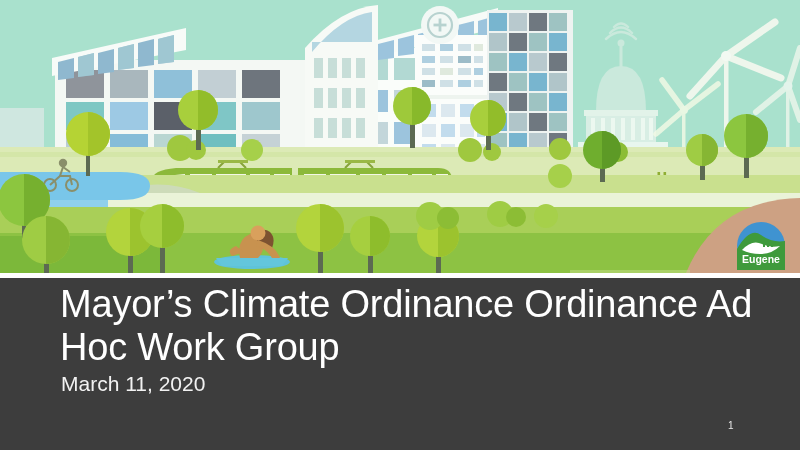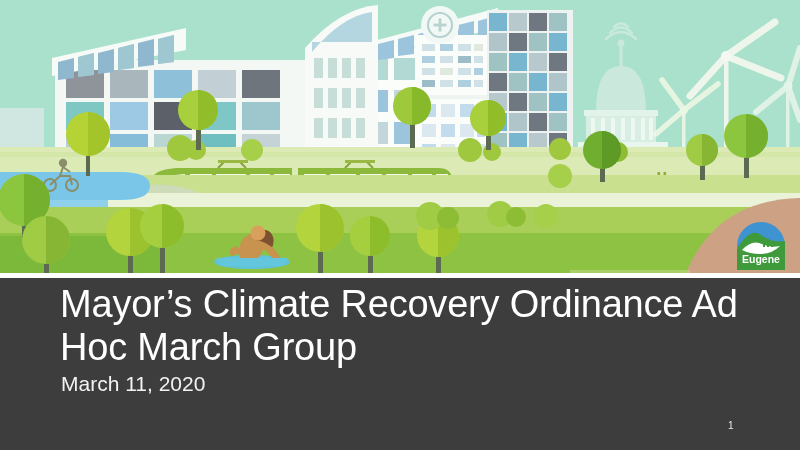--- a/index.html
+++ b/index.html
@@ -555,17 +555,17 @@
         <rect x="35" y="22" width="2" height="4"></rect>
       </g>
       <text x="25" y="42" text-anchor="middle" font-family="'Liberation Sans',sans-serif" font-size="10.5" font-weight="bold" fill="#ffffff">Eugene</text>
     </svg>
   </div>
 
   <div id="separator"></div>
 
   <div id="band"></div>
 
-  <div id="title">Mayor’s Climate Recovery Ordinance Ad Hoc March Group</div>
+  <div id="title">Mayor’s Climate Ordinance Ordinance Ad Hoc Work Group</div>
   <div id="subtitle">March 11, 2020</div>
   <div id="pagenum">1</div>
 
 </div>
 
 </body></html>

